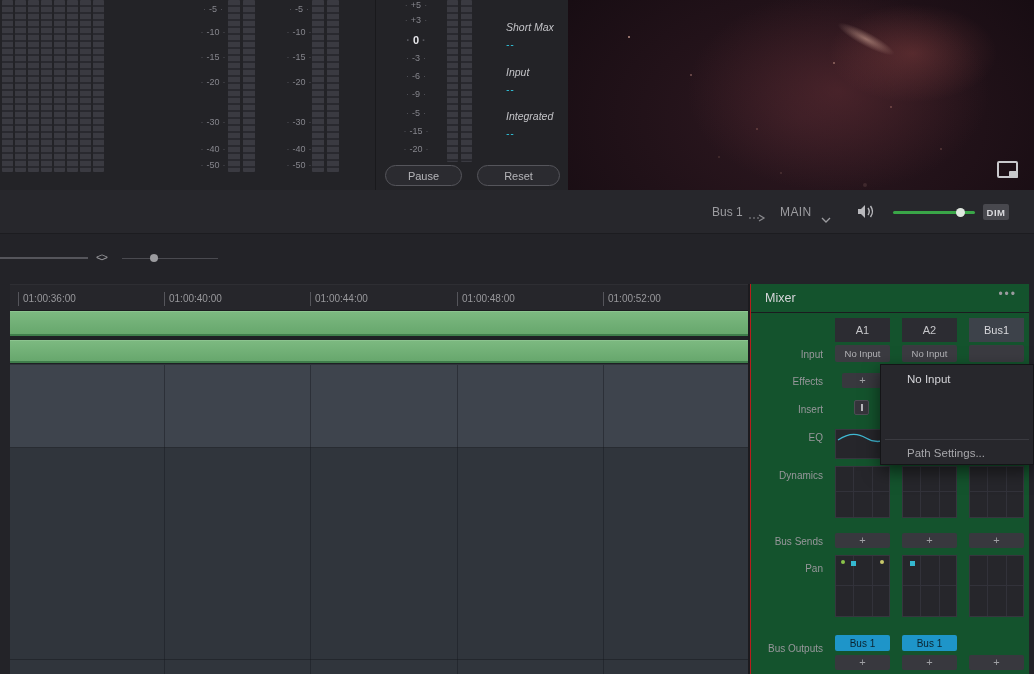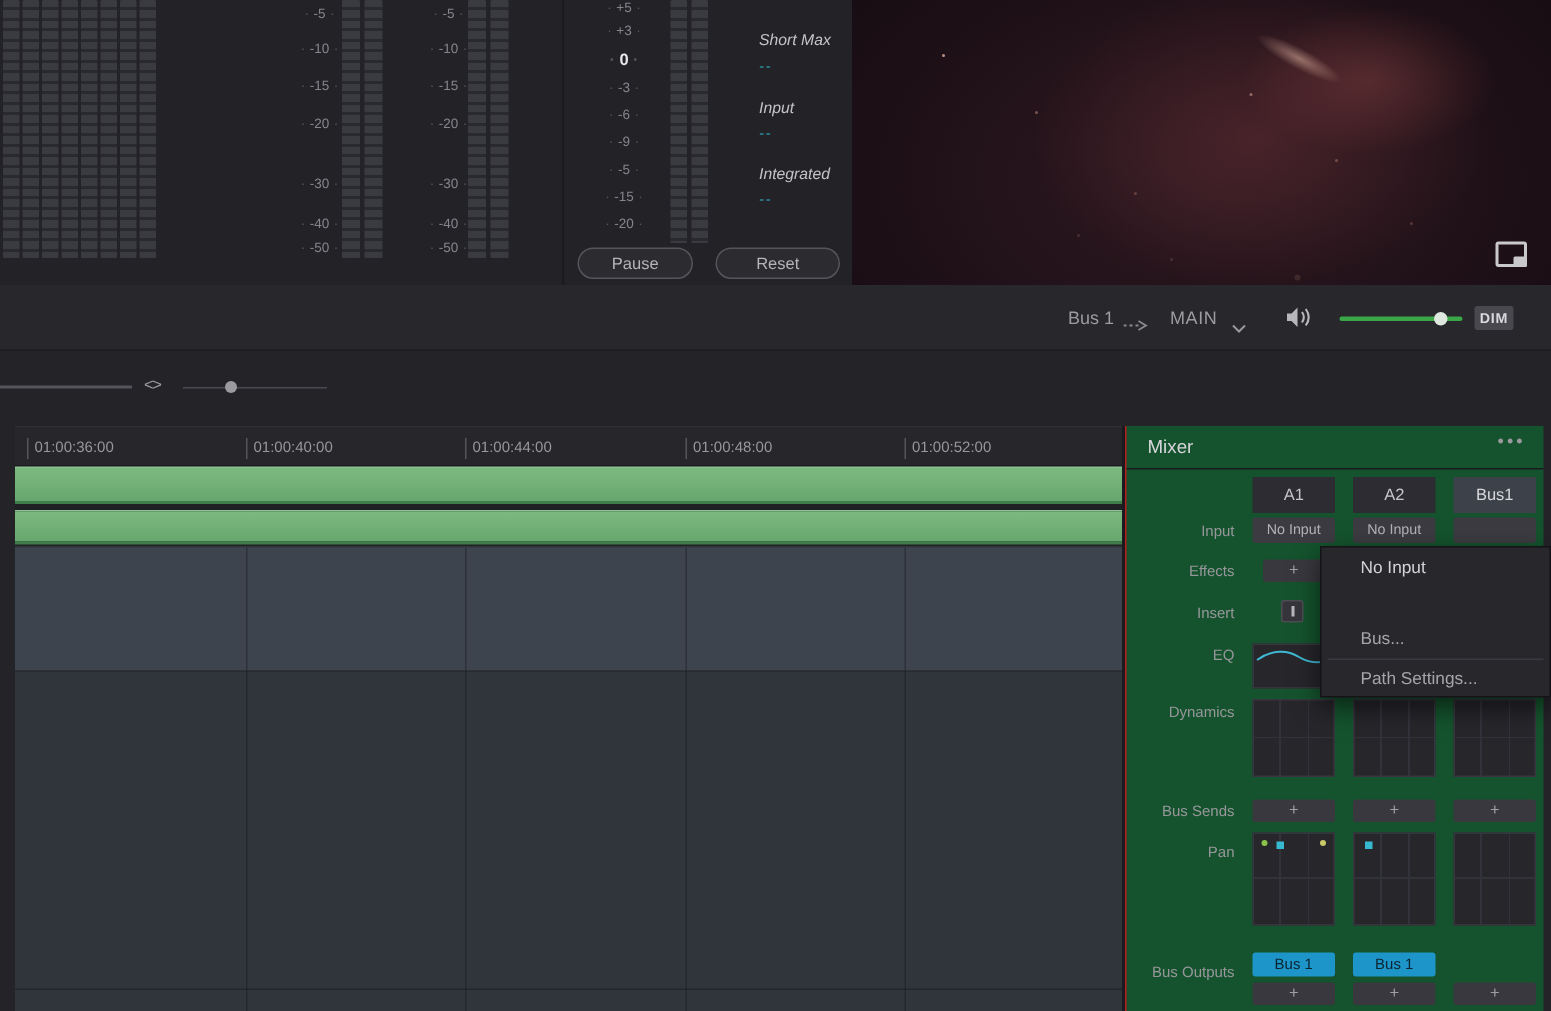--- a/index.html
+++ b/index.html
@@ -336,18 +336,17 @@
         </div>
       <div class="cell r-pan pan-pad"></div>
       <div class="cell r-plus">
           <div class="plus-btn">+</div>
         </div>
     </div>
   </div>
 
   <div class="ctx-menu">
     <div class="ctx-item bright">No Input</div>
-    <div class="ctx-item i2">Bus...</div>
     <div class="ctx-sep"></div>
     <div class="ctx-item i3">Path Settings...</div>
   </div>
 
 </div>
 
 </body></html>

